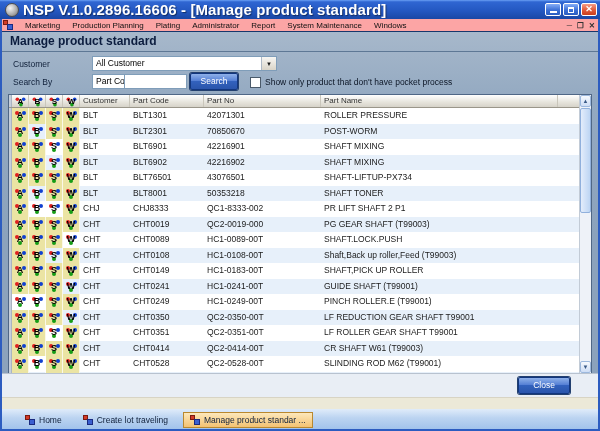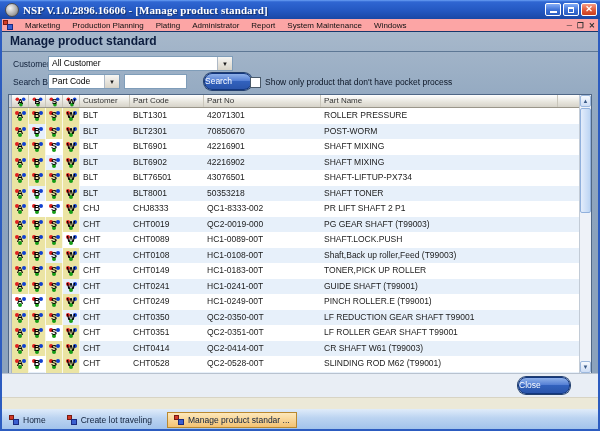--- a/index.html
+++ b/index.html
@@ -6,22 +6,22 @@
   .screen{position:relative;width:600px;height:431px;overflow:hidden;
     font-family:"Liberation Sans",sans-serif;background:#8ba2bc;
     -webkit-font-smoothing:antialiased;}
   
   .titlebar{position:absolute;top:0;left:0;right:0;height:19px;
     background:linear-gradient(180deg,#6aa0f4 0%,#2f66d2 10%,#2458c2 55%,#1a47a5 100%);
     display:flex;align-items:center;padding:0 3px;box-sizing:border-box;}
   .title-icon{width:12px;height:12px;border-radius:50%;flex:0 0 auto;
     background:radial-gradient(circle at 35% 35%,#f4f4f4,#a8a8a8 60%,#6c6c6c);
     border:1px solid #4d4d4d;margin:0 4px 0 2px;}
-  .title-text{color:#fff;font-size:11px;font-weight:bold;letter-spacing:.1px;
-    text-shadow:1px 1px 1px rgba(0,0,0,.45);flex:1;white-space:nowrap;overflow:hidden;font-family:Liberation Serif, serif;}
+  .title-text{color:#fff;font-size:15px;font-weight:bold;letter-spacing:.1px;
+    text-shadow:1px 1px 1px rgba(0,0,0,.45);flex:1;white-space:nowrap;overflow:hidden;}
   .tb-btn{width:16px;height:13px;border-radius:2px;margin-left:2px;border:1px solid #fff;
     display:flex;align-items:flex-end;justify-content:center;box-sizing:border-box;cursor:default;}
   .tb-min,.tb-restore{background:linear-gradient(180deg,#86aef7,#3b6fd6 55%,#2a5cc0);}
   .tb-close{background:linear-gradient(180deg,#f59c86,#e35f3f 50%,#c93c1d);
     align-items:center;color:#fff;font-size:9px;font-weight:bold;line-height:1;}
   .tb-min i{display:block;width:7px;height:2px;background:#fff;margin-bottom:2px;}
   .tb-restore{align-items:center;}
   .tb-restore i{display:block;width:6px;height:6px;border:1px solid #fff;border-top-width:2px;box-sizing:border-box;}
   
   .menubar{position:absolute;top:19px;left:0;right:0;height:12px;background:#fca5a5;
@@ -36,31 +36,31 @@
   .wf .sq-blue{position:absolute;right:0;bottom:0;width:6px;height:6px;background:#3a5fd0;border:1px solid #1a2a80;box-sizing:border-box;}
   
   .content{position:absolute;top:31px;left:0;right:0;height:342px;
     border-top:1px solid #17366b;box-sizing:border-box;
     background:linear-gradient(180deg,#a7b8cb 0,#93a9c1 20%,#8ba2bc 60%,#8ba2bc 100%);}
   .page-title-band{position:absolute;top:0;left:0;right:0;height:19px;
     border-bottom:1px solid #5e7895;}
   .page-title{position:absolute;left:10px;top:2px;font-size:12px;font-weight:bold;color:#0b1c3e;}
   .flabel{position:absolute;font-size:8.5px;color:#10203a;}
   .combo{position:absolute;background:#fff;border:1px solid #7f9db9;height:15px;
-    display:flex;align-items:stretch;box-sizing:border-box;font-size:8.5px;}
+    display:flex;align-items:stretch;box-sizing:border-box;font-size:8.5px;margin-left:44px;}
   .combo .val{flex:1;padding:1px 3px 0;color:#000;white-space:nowrap;overflow:hidden;}
   .combo .dd{width:14px;background:linear-gradient(180deg,#f7f6f3,#d9d4c8);
     border-left:1px solid #aeb9c6;display:flex;align-items:center;justify-content:center;
     font-size:6px;color:#1a1a1a;}
   .tinput{position:absolute;background:#fff;border:1px solid #7f9db9;height:15px;width:63px;
     box-sizing:border-box;font-size:8.5px;padding:0 3px;font-family:"Liberation Sans",sans-serif;}
   .btn-blue{background:linear-gradient(180deg,#8fb1e9 0%,#5580d5 45%,#3261bd 50%,#2a55ab 100%);
-    border:1px solid #12367e;box-shadow:0 0 0 1px #23406f;border-radius:8px;color:#fff;
-    font-size:8.5px;box-sizing:border-box;cursor:default;
-    font-family:"Liberation Sans",sans-serif;margin-left:14px;}
+    border:1px solid #12367e;box-shadow:0 0 0 1px #23406f;border-radius:2px;color:#fff;
+    font-size:8.5px;text-align:center;box-sizing:border-box;cursor:default;
+    font-family:"Liberation Sans",sans-serif;}
   .search-btn{position:absolute;left:190px;top:41px;width:48px;height:17px;line-height:15px;}
   .cb{position:absolute;left:250px;top:45px;width:9px;height:9px;background:#fff;
     border:1px solid #4a5a6a;box-sizing:content-box;}
   .cb-label{position:absolute;left:265px;top:45px;font-size:8.5px;color:#0c1626;}
   
   .table-wrap{position:absolute;left:8px;top:62px;width:584px;height:280px;
     border:1px solid #4f6786;background:#fff;overflow:hidden;box-sizing:border-box;}
   .tgrid{position:absolute;left:0;top:0;right:12px;bottom:0;overflow:hidden;}
   .thead{display:flex;height:13px;background:linear-gradient(180deg,#ffffff,#e6e4dc 60%,#d6d3c9);
     border-bottom:1px solid #9a968a;font-size:8px;color:#333;box-sizing:border-box;}
@@ -96,21 +96,21 @@
     background:linear-gradient(90deg,#e3edfb,#bdd5f3);border:1px solid #90b0dc;
     border-radius:2px;box-sizing:border-box;}
   
   .close-strip{position:absolute;top:373px;left:0;right:0;height:24px;background:#e9eef5;
     border-top:1px solid #b8c2cf;box-sizing:border-box;}
   .close-btn{position:absolute;right:30px;top:3px;width:52px;height:17px;line-height:15px;}
   .beige-strip{position:absolute;top:397px;left:0;right:0;height:12px;background:#ece9d8;
     border-top:1px solid #d8d4c4;box-sizing:border-box;}
   .taskbar{position:absolute;top:409px;left:0;right:0;bottom:0;
     background:linear-gradient(180deg,#e0ecfa 0%,#bcd4f1 40%,#9dc0ea 100%);
-    display:flex;align-items:center;padding-left:3px;gap:9px;box-sizing:border-box;}
+    display:flex;align-items:center;padding-left:19px;gap:9px;box-sizing:border-box;}
   .task-tab{display:flex;align-items:center;gap:4px;font-size:8.5px;color:#10203a;
     padding:2px 6px;height:16px;box-sizing:border-box;white-space:nowrap;cursor:default;}
   .task-tab.active{background:linear-gradient(180deg,#fde8bb,var(--tab-orange,#f3c272));
     border:1px solid #b9882f;border-radius:0;justify-content:flex-end;}
   
   .frame{position:absolute;background:#2c5cc0;z-index:50;}
   .frame-l{left:0;top:19px;bottom:0;width:2px;}
   .frame-r{right:0;top:19px;bottom:0;width:2px;}
   .frame-b{left:0;right:0;bottom:0;height:2px;}
 </style>
@@ -647,21 +647,21 @@
                 <span class="absw">
                   <i class="r"></i>
                   <i class="g"></i>
                   <i class="b"></i>
                   <b>W</b>
                 </span>
               </div>
               <div class="cell c-cust">CHT</div>
               <div class="cell c-code">CHT0149</div>
               <div class="cell c-no">HC1-0183-00T</div>
-              <div class="cell c-name">TONER,PICK UP ROLLER</div>
+              <div class="cell c-name">SHAFT,PICK UP ROLLER</div>
               <div class="cell c-fill"></div>
             </div>
             <div class="trow alt">
               <div class="cell strip"></div>
               <div class="cell icol on">
                 <span class="absw">
                   <i class="r"></i>
                   <i class="g"></i>
                   <i class="b"></i>
                   <b>A</b>

